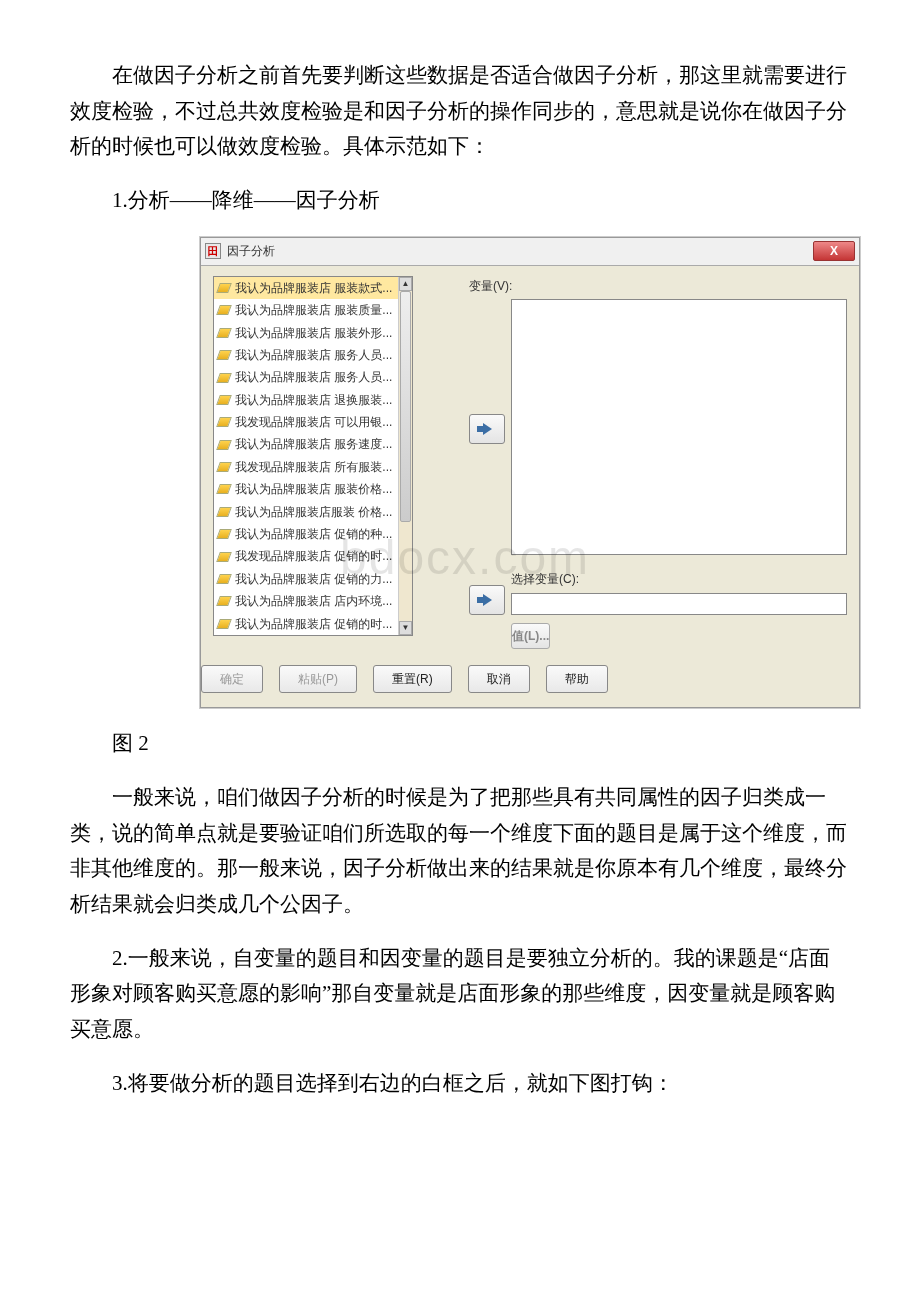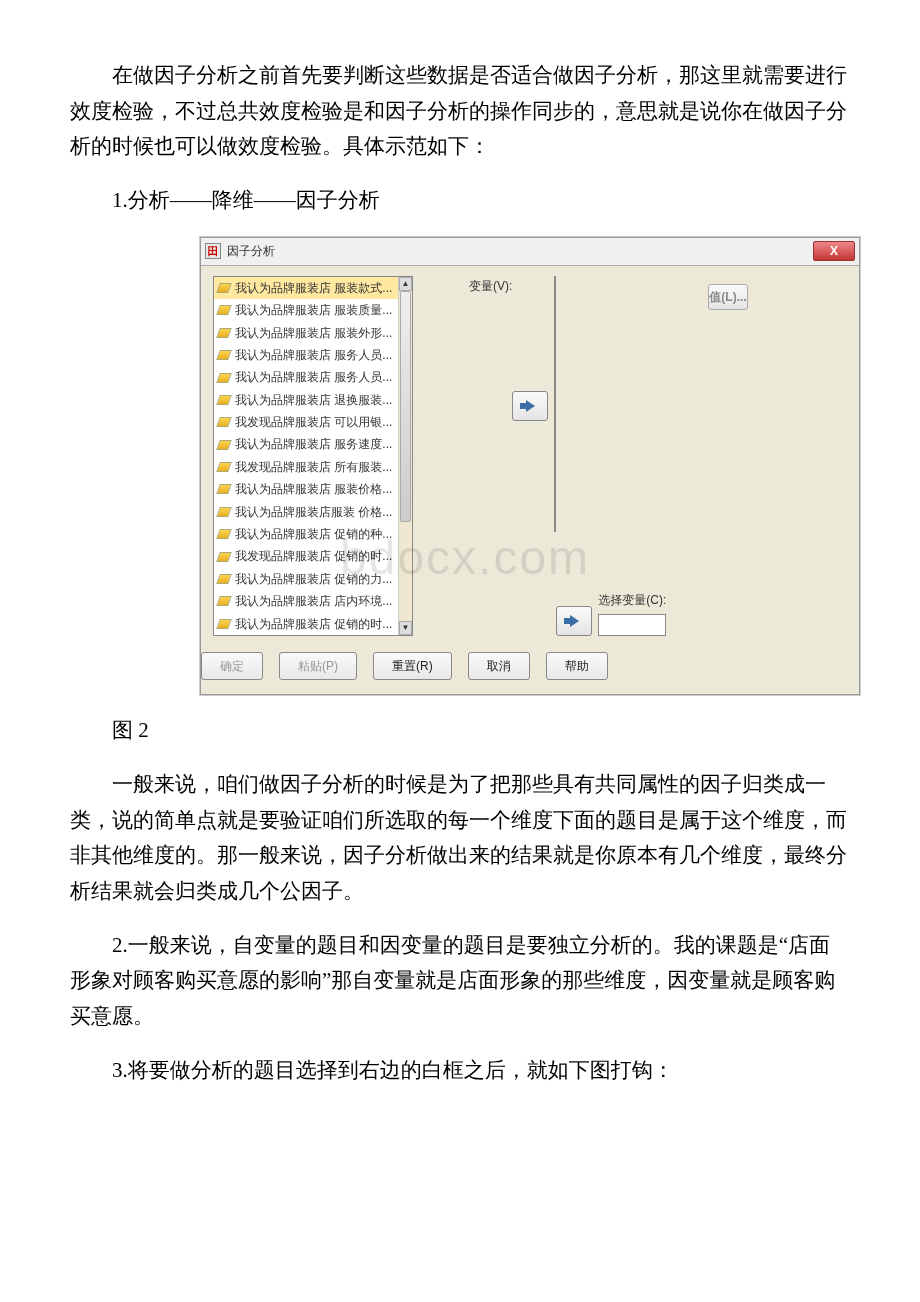--- a/index.html
+++ b/index.html
@@ -136,21 +136,21 @@
   }
   .arrow-shape::before {
     content: "";
     position: absolute;
     left: -15px; top: -3px;
     width: 7px; height: 6px;
     background: #3b6ea5;
   }
   .right-col {
     flex: 1;
-    display: flex; 
+    display: flex; flex-direction: column;
   }
   .right-col .label-under { font-size: 12px; color: #333; margin-bottom: 3px; }
   .target-box {
     border: 1px solid #888;
     background: #fff;
     height: 256px;
   }
   .select-row {
     margin-top: 14px;
     display: flex;

